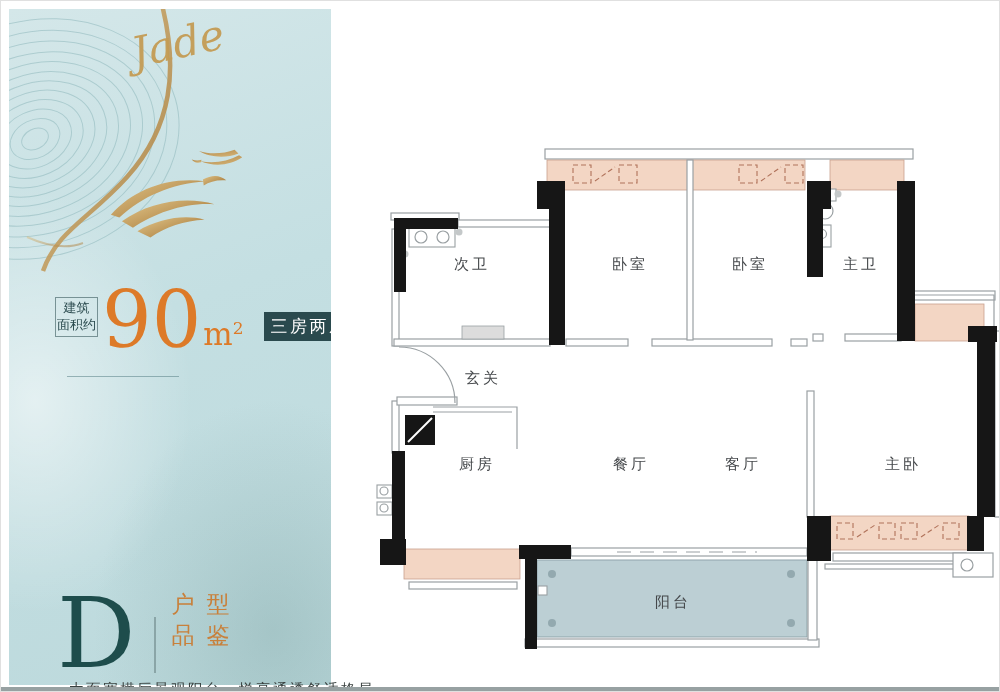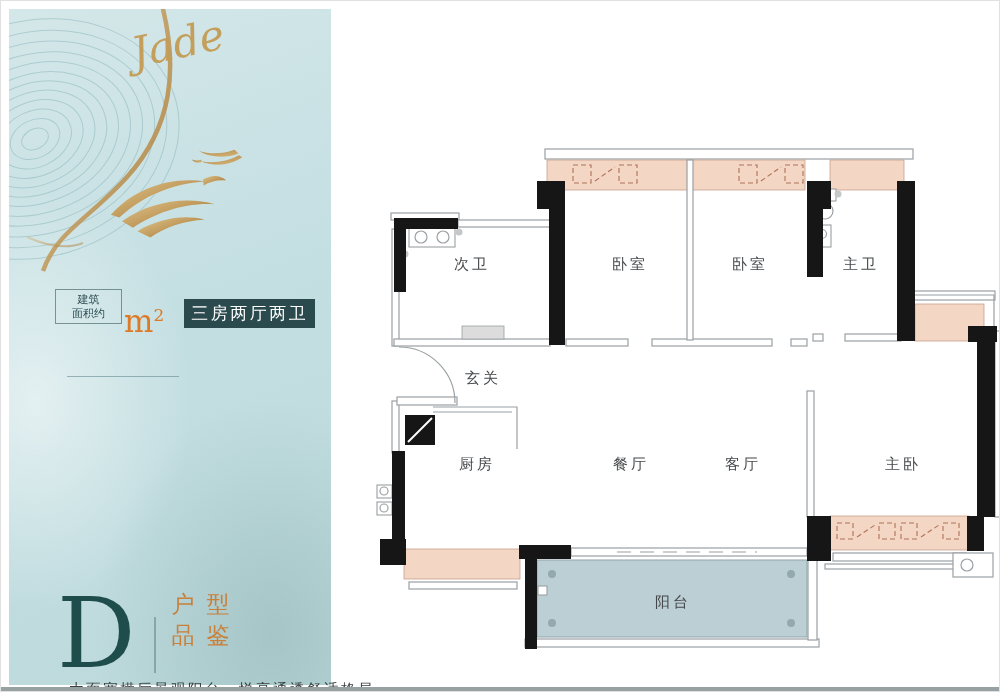--- a/index.html
+++ b/index.html
@@ -23,22 +23,22 @@
     position:absolute;left:0;top:20px;width:100%;text-align:center;
     color:#fefefe;font-size:20px;letter-spacing:7px;font-weight:400;white-space:nowrap;
   }
   .brand-script{
     position:absolute;left:122px;top:10px;color:#c49c55;
     font-family:"DejaVu Serif",serif;font-style:italic;font-size:42px;
     transform:rotate(-12deg);opacity:.95;
   }
   .area-row{position:absolute;left:46px;top:280px;display:flex;align-items:flex-end;}
   .area-prefix{
-    border:1px solid rgba(42,74,78,.55);color:#2a4a4e;font-size:11px;line-height:1.3;
-    padding:2px 16px;margin:0 2px 16px 0;text-align:center;white-space:nowrap;
+    border:1px solid rgba(42,74,78,.55);color:#2a4a4e;font-size:13px;line-height:1.3;
+    padding:2px 1px;margin:0 2px 16px 0;text-align:center;white-space:nowrap;
   }
   .area-number{
     font-family:"DejaVu Serif",serif;color:#dd7a28;font-size:78px;line-height:.82;margin:0 2px;
   }
   .area-unit{
     font-family:"DejaVu Serif",serif;color:#dd7a28;font-size:31px;line-height:1;margin:0 14px 3px 0;
   }
   .area-unit sup{font-size:17px;}
   .area-badge{
     background:#2a4a4e;color:#fff;font-size:17px;letter-spacing:2.5px;
@@ -113,20 +113,21 @@
       </g>
     </svg>
 
     <div class="brand-script">Jade</div>
 
     <div class="area-row">
       <div class="area-prefix">
         <div>建筑</div>
         <div>面积约</div>
       </div>
+      <div class="area-number">90</div>
       <div class="area-unit"><span>m</span><sup>2</sup></div>
       <div class="area-badge">三房两厅两卫</div>
     </div>
     <div class="area-underline"></div>
 
     <div class="type-block">
       <div class="type-letter">D</div>
       <div class="type-divider"></div>
       <div class="type-label">
         <div>户型</div>

